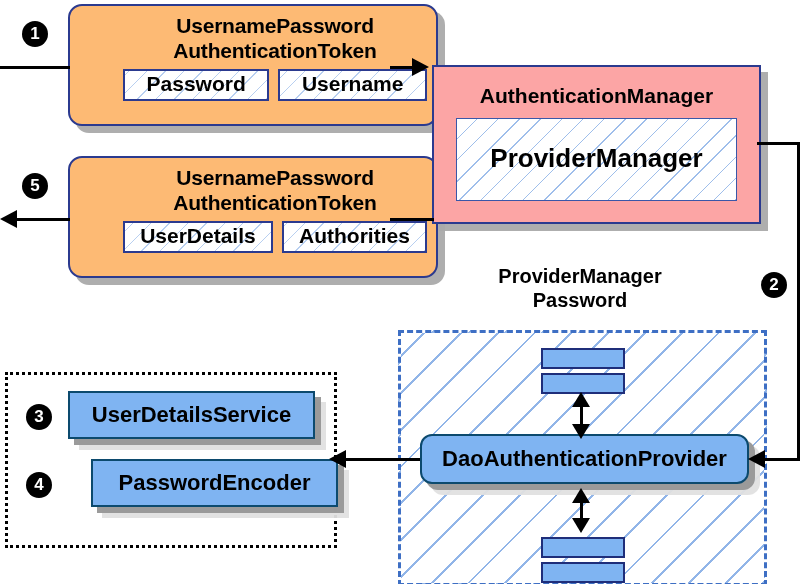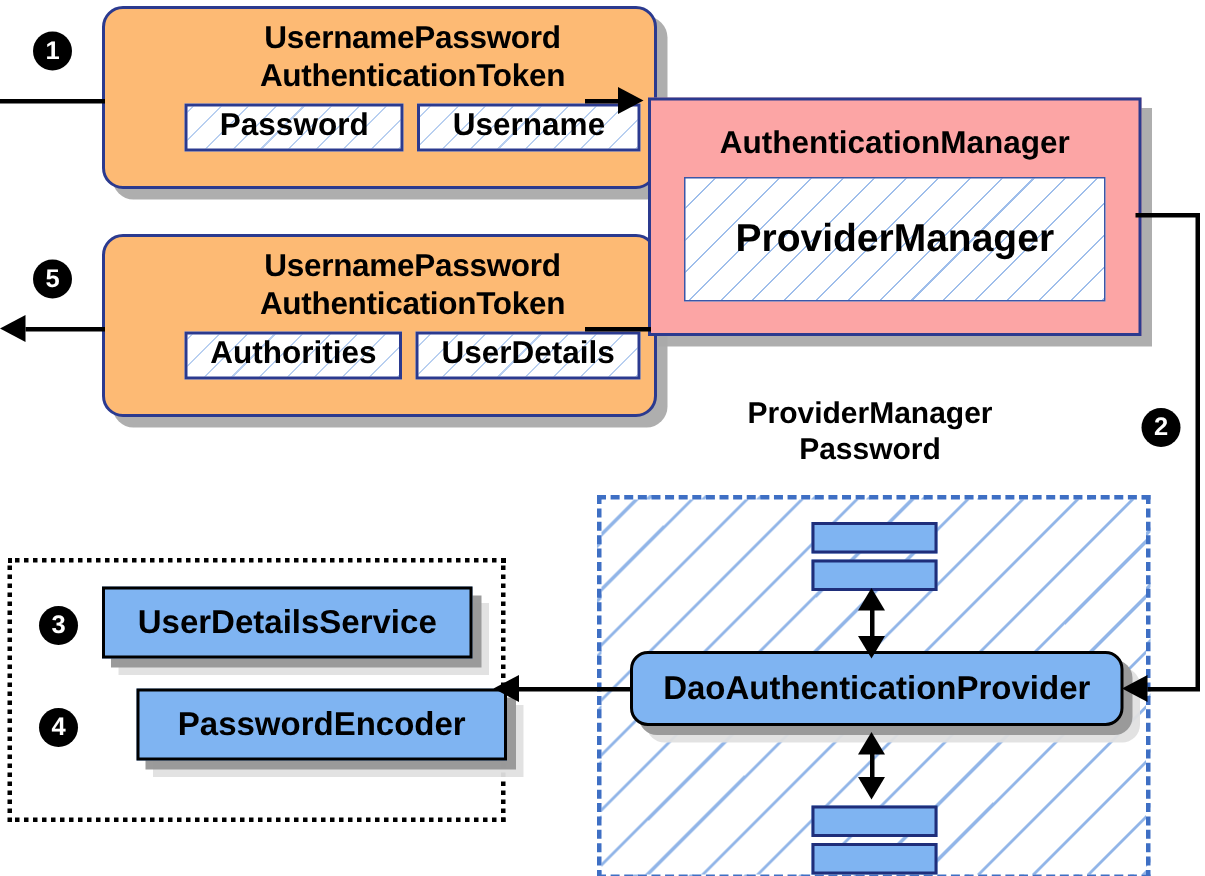--- a/index.html
+++ b/index.html
@@ -105,21 +105,21 @@
     font-weight: bold;
     font-size: 26px;
     color: #000000;
     padding: 24px 0 26px 0;
   }
 
   
   .bar-card {
     position: absolute;
     background: #7FB4F2;
-    border: 2px solid #000000;
+    border: 2px solid #0c4a6e;
     text-align: center;
     font-weight: bold;
     color: #000000;
     z-index: 20;
   }
   .bar-card.shadowed {
     box-shadow: 6px 6px 0 0 rgba(150,150,150,0.95),
                 11px 11px 0 0 rgba(224,224,224,0.95);
   }
 
@@ -207,22 +207,22 @@
       <div class="slot">Username</div>
     </div>
   </div>
 
   <div class="token-card" style="left:68px; top:156px; width:322px; height:118px;">
     <div class="token-title">
       <div>UsernamePassword</div>
       <div>AuthenticationToken</div>
     </div>
     <div class="token-slots">
+      <div class="slot">UserDetails</div>
       <div class="slot">Authorities</div>
-      <div class="slot">UserDetails</div>
     </div>
   </div>
 
   <div class="sq-card" style="left:432px; top:65px; width:325px; height:155px;">
     <div class="sq-title">AuthenticationManager</div>
     <div class="hatch-box">ProviderManager</div>
   </div>
 
   <div class="region-label" style="left:470px; top:264px; width:220px;">
     <div>ProviderManager</div>

